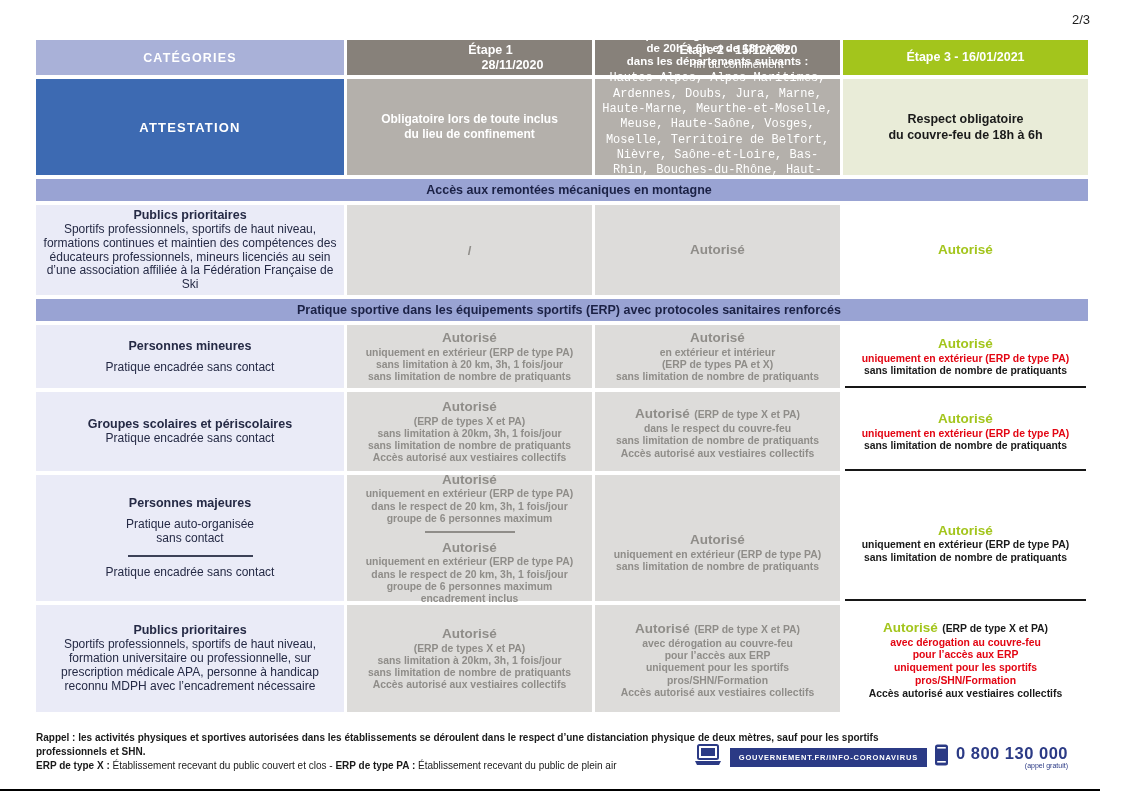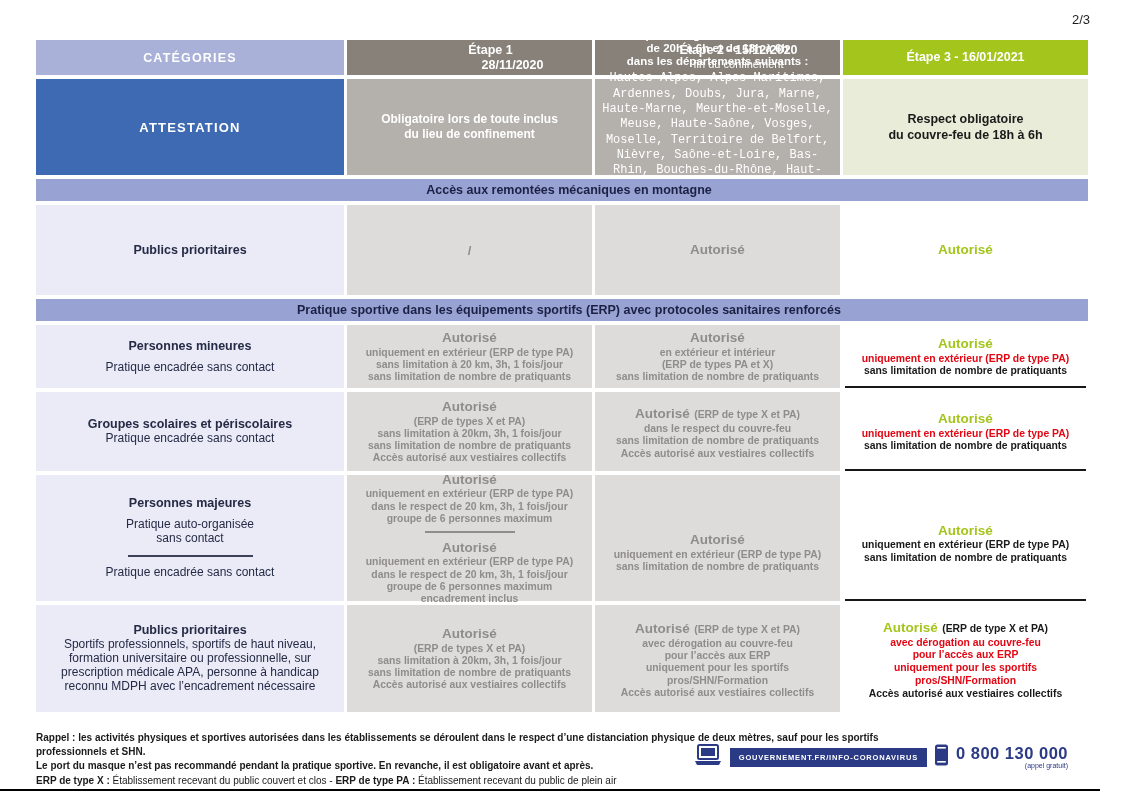--- a/index.html
+++ b/index.html
@@ -104,20 +104,21 @@
     </div>
     <div class="cell att-green">
       <div class="big">Respect obligatoire</div>
       <div class="big">du couvre-feu de 18h à 6h</div>
     </div>
 
     <div class="cell sect span-all">Accès aux remontées mécaniques en montagne</div>
 
     <div class="cell cat">
       <div class="title">Publics prioritaires</div>
+      <div class="desc">Sportifs professionnels, sportifs de haut niveau, formations continues et maintien des compétences des éducateurs professionnels, mineurs licenciés au sein d’une association affiliée à la Fédération Française de Ski</div>
     </div>
     <div class="cell gcell">
       <div class="slash">/</div>
     </div>
     <div class="cell gcell">
       <div class="status">Autorisé</div>
     </div>
     <div class="cell wcell">
       <div class="status green">Autorisé</div>
     </div>
@@ -232,21 +233,20 @@
       <div class="red">avec dérogation au couvre-feu</div>
       <div class="red">pour l’accès aux ERP</div>
       <div class="red">uniquement pour les sportifs</div>
       <div class="red">pros/SHN/Formation</div>
       <div class="blk">Accès autorisé aux vestiaires collectifs</div>
     </div>
   </div>
 
   <div class="legal">
     <div class="b">Rappel : les activités physiques et sportives autorisées dans les établissements se déroulent dans le respect d’une distanciation physique de deux mètres, sauf pour les sportifs professionnels et SHN.</div>
-    <div class="b">Le port du masque n’est pas recommandé pendant la pratique sportive. En revanche, il est obligatoire avant et après.</div>
     <div><span class="b">ERP de type X :</span><span> Établissement recevant du public couvert et clos - </span><span class="b">ERP de type PA :</span><span> Établissement recevant du public de plein air</span></div>
   </div>
 
   <div class="gov">
     <span>
       <svg width="30" height="22" viewBox="0 0 30 22">
         <rect x="5" y="1" width="20" height="14" rx="1.5" fill="none" stroke="#2b3a85" stroke-width="2"></rect>
         <rect x="8" y="4" width="14" height="8" fill="#2b3a85"></rect>
         <path d="M2 17 h26 l-2 4 h-22 z" fill="#2b3a85"></path>
       </svg>

